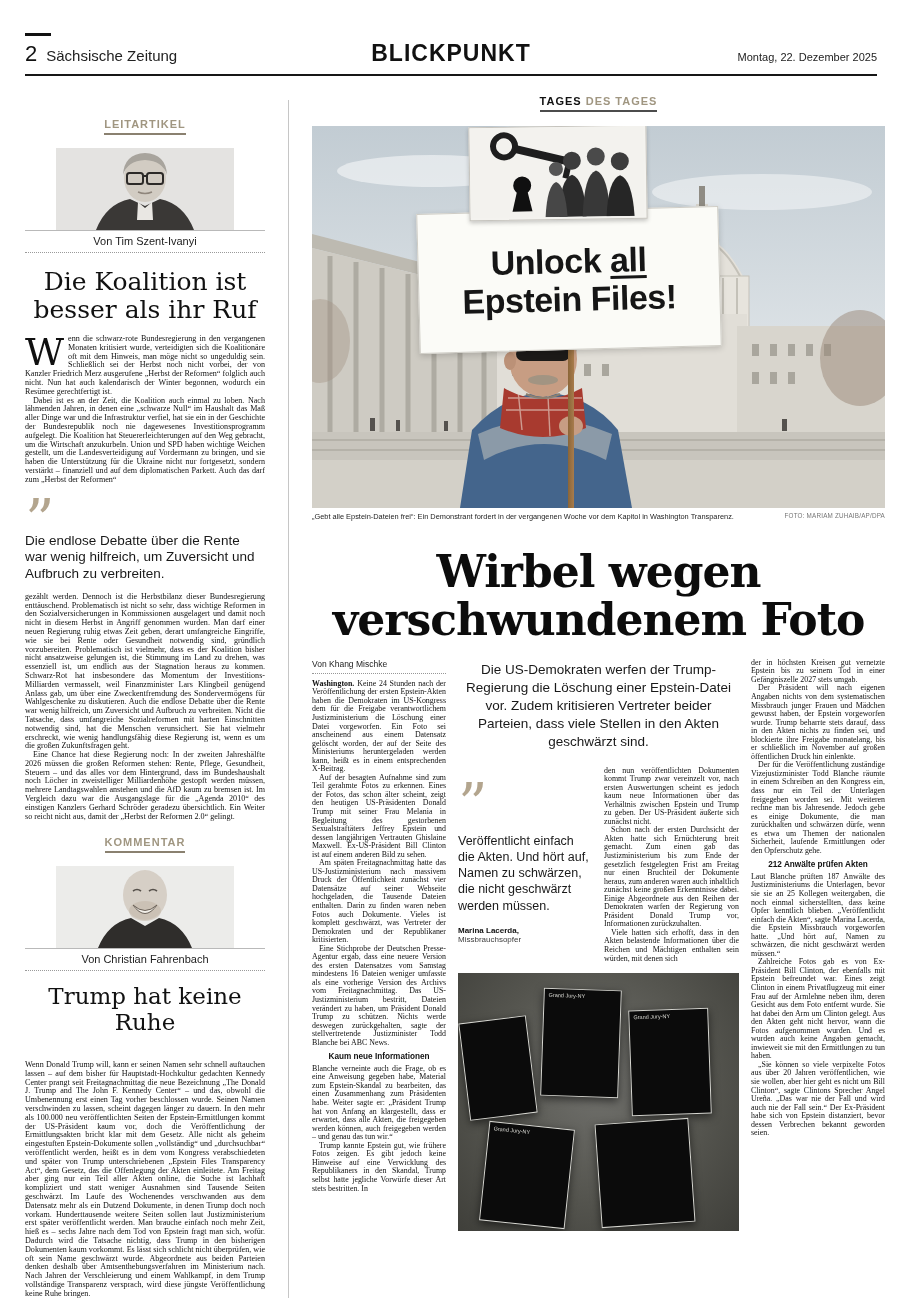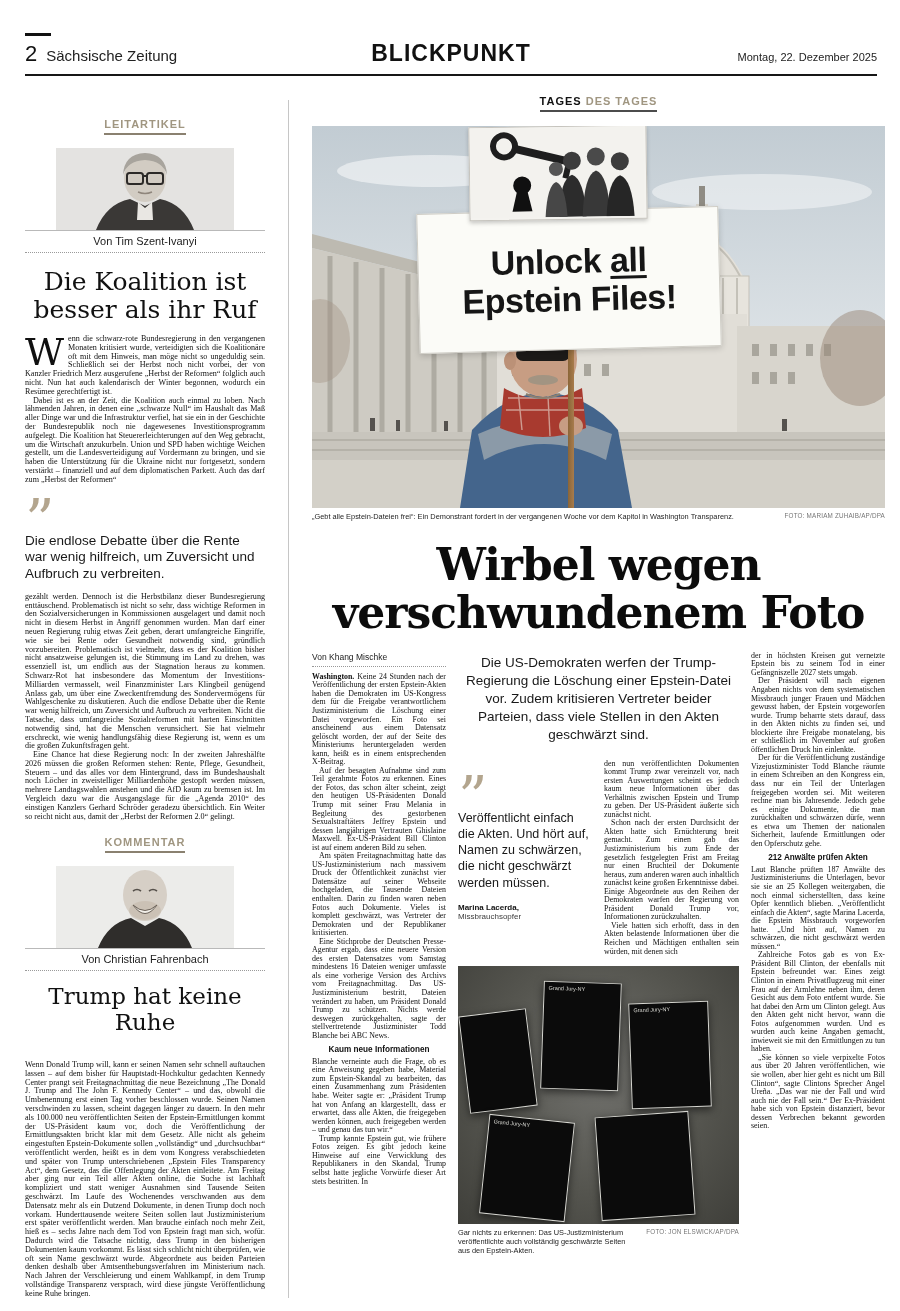--- a/index.html
+++ b/index.html
@@ -46,36 +46,36 @@
   .stick{position:absolute;left:256px;top:120px;width:6px;height:262px;background:linear-gradient(90deg,#8a6538,#a87c4c);}
   .sign{position:absolute;left:106px;top:84px;width:300px;height:138px;background:#fbfbf7;border:1px solid #cfcdc6;transform:rotate(-1.5deg);display:flex;flex-direction:column;align-items:center;justify-content:center;gap:3px;box-shadow:0 2px 6px rgba(0,0,0,.18);}
   .sign .sline{font-family:"Liberation Sans",sans-serif;font-weight:700;font-size:34px;line-height:1.02;color:#161616;letter-spacing:-.5px;white-space:nowrap;}
   .uall{text-decoration:underline;text-decoration-thickness:3px;text-underline-offset:4px;}
   .collage{position:absolute;left:157px;top:0;width:176px;height:92px;background:#f4f3ef;border:1px solid #c6c4be;transform:rotate(-.8deg);box-shadow:0 2px 4px rgba(0,0,0,.22);}
 
   .caption-row{display:flex;justify-content:space-between;align-items:flex-start;gap:12px;margin-top:4px;font-family:"Liberation Sans",sans-serif;}
   .cap{font-size:7.4px;color:#1d1d1d;}
   .credit{font-size:6.3px;color:#757575;white-space:nowrap;letter-spacing:.2px;}
 
-  .mainhead{font-family:"DejaVu Serif",serif;font-weight:700;font-size:44px;line-height:1.1;text-align:center;margin:20px 0 14px;letter-spacing:-1px;color:#0c0c0c;}
+  .mainhead{font-family:"DejaVu Serif",serif;font-weight:700;font-size:44px;line-height:1.1;text-align:center;margin:27px 0 14px;letter-spacing:-1px;color:#0c0c0c;}
 
   .cols{display:flex;gap:12px;}
   .ncol{width:134px;}
   .centercol{width:281px;}
   .byline{font-family:"Liberation Sans",sans-serif;font-size:8.5px;color:#222;border-bottom:1px dotted #979797;padding-bottom:4px;margin-bottom:6px;}
   .abody{font-family:"Liberation Serif",serif;font-size:7.9px;line-height:8.55px;text-align:justify;color:#101010;hyphens:auto;-webkit-hyphens:auto;}
   .abody p{margin:0;text-indent:7px;}
   .abody p.np{text-indent:0;}
   .dateline{font-weight:700;margin-right:3px;}
   .subhead{font-family:"Liberation Sans",sans-serif;font-weight:700;font-size:8.2px;text-align:center;margin:6px 0 3px;}
 
   .standfirst{font-family:"Liberation Sans",sans-serif;font-size:13.5px;line-height:1.33;text-align:center;color:#191919;margin:2px 2px 16px;}
   .center-row{display:flex;gap:12px;}
   .pq2{width:134px;padding-top:14px;}
-  .pq2 .qtext{font-size:12.5px;line-height:1.3;}
+  .pq2 .qtext{font-size:12.5px;line-height:1.3;margin-top:16px;}
   .qname{font-family:"Liberation Sans",sans-serif;font-weight:700;font-size:8px;margin-top:12px;}
   .qrole{font-family:Liberation Sans, sans-serif;font-size:8px;color:#3d3d3d;}
   .c3{width:135px;}
 
   .docsphoto{position:relative;width:281px;height:258px;margin-top:10px;background:radial-gradient(ellipse at 50% 42%,#71716d 0%,#55554f 55%,#3f3f3a 100%);overflow:hidden;}
   .pg{position:absolute;background:#0b0b0b;border:1px solid #d6d6d0;box-shadow:0 3px 9px rgba(0,0,0,.55);}
   .pg .lbl{color:#d9d9d3;font-family:"Liberation Sans",sans-serif;font-size:5.5px;padding:3px 0 0 4px;white-space:nowrap;}
 </style>
 </head>
 <body>
@@ -333,24 +333,20 @@
             <div class="lbl">Grand Jury-NY</div>
           </div>
           <div class="pg" style="left:172px;top:36px;width:78px;height:104px;transform:rotate(-2deg);">
             <div class="lbl">Grand Jury-NY</div>
           </div>
           <div class="pg" style="left:26px;top:152px;width:84px;height:98px;transform:rotate(6deg);">
             <div class="lbl">Grand Jury-NY</div>
           </div>
           <div class="pg" style="left:140px;top:148px;width:92px;height:102px;transform:rotate(-4deg);"></div>
         </figure>
-        <div class="caption-row">
-          <span class="cap">Gar nichts zu erkennen: Das US-Justizministerium veröffentlichte auch vollständig geschwärzte Seiten aus den Epstein-Akten.</span>
-          <span class="credit">FOTO: JON ELSWICK/AP/DPA</span>
-        </div>
       </div>
 
       <div class="ncol abody">
         <p class="np">der in höchsten Kreisen gut vernetzte Epstein bis zu seinem Tod in einer Gefängniszelle 2027 stets umgab.</p>
         <p>Der Präsident will nach eigenen Angaben nichts von dem systematischen Missbrauch junger Frauen und Mädchen gewusst haben, der Epstein vorgeworfen wurde. Trump beharrte stets darauf, dass in den Akten nichts zu finden sei, und blockierte ihre Freigabe monatelang, bis er schließlich im November auf großen öffentlichen Druck hin einlenkte.</p>
         <p>Der für die Veröffentlichung zuständige Vizejustizminister Todd Blanche räumte in einem Schreiben an den Kongress ein, dass nur ein Teil der Unterlagen freigegeben worden sei. Mit weiteren rechne man bis Jahresende. Jedoch gebe es einige Dokumente, die man zurückhalten und schwärzen dürfe, wenn es etwa um Themen der nationalen Sicherheit, laufende Ermittlungen oder den Opferschutz gehe.</p>
         <div class="subhead">212 Anwälte prüfen Akten</div>
         <p class="np">Laut Blanche prüften 187 Anwälte des Justizministeriums die Unterlagen, bevor sie sie an 25 Kollegen weitergaben, die noch einmal sicherstellten, dass keine Opfer kenntlich blieben. „Veröffentlicht einfach die Akten“, sagte Marina Lacerda, die Epstein Missbrauch vorgeworfen hatte. „Und hört auf, Namen zu schwärzen, die nicht geschwärzt werden müssen.“</p>
         <p>Zahlreiche Fotos gab es von Ex-Präsident Bill Clinton, der ebenfalls mit Epstein befreundet war. Eines zeigt Clinton in einem Privatflugzeug mit einer Frau auf der Armlehne neben ihm, deren Gesicht aus dem Foto entfernt wurde. Sie hat dabei den Arm um Clinton gelegt. Aus den Akten geht nicht hervor, wann die Fotos aufgenommen wurden. Und es wurden auch keine Angaben gemacht, inwieweit sie mit den Ermittlungen zu tun haben.</p>
         <p>„Sie können so viele verpixelte Fotos aus über 20 Jahren veröffentlichen, wie sie wollen, aber hier geht es nicht um Bill Clinton“, sagte Clintons Sprecher Angel Ureña. „Das war nie der Fall und wird auch nie der Fall sein.“ Der Ex-Präsident habe sich von Epstein distanziert, bevor dessen Verbrechen bekannt geworden seien.</p>

